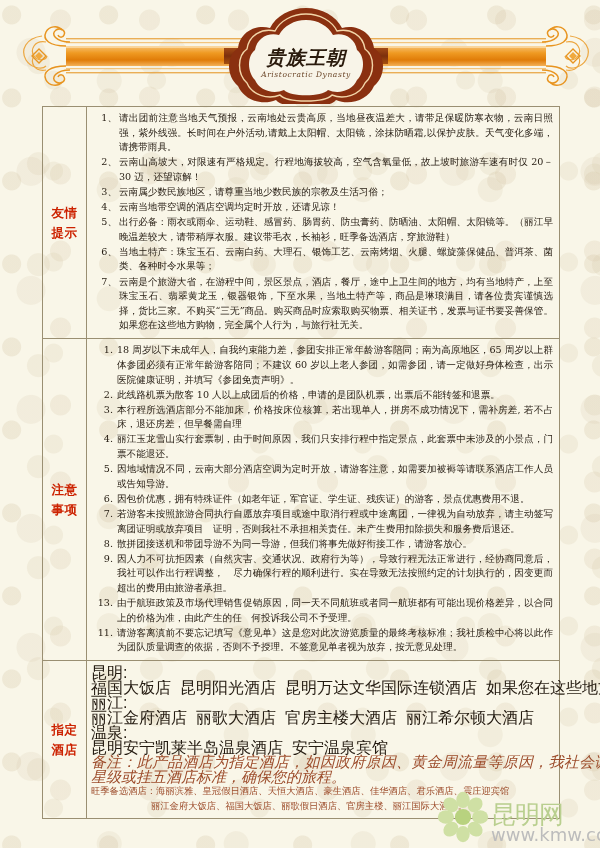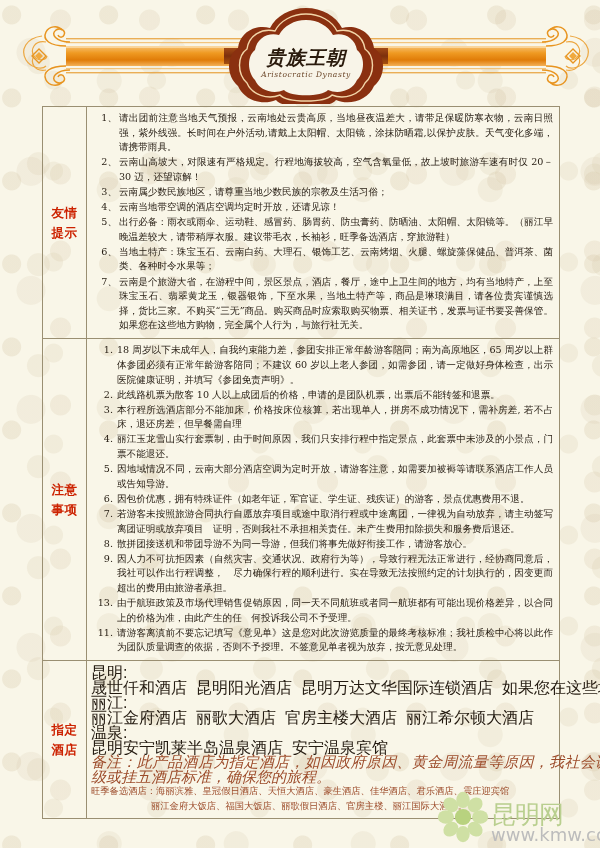--- a/index.html
+++ b/index.html
@@ -391,21 +391,21 @@
     <div class="label-cell">
       <span>指定</span>
       <span>酒店</span>
     </div>
     <div class="content-cell">
       <div class="hotel-rows">
 
         <div class="hotel-row">
           <span class="city">昆明:</span>
           <span class="names">
-            <span class="hname">晟世仟和酒店</span><span class="hname">昆明阳光酒店</span><span class="hname">昆明万达文华国际连锁酒店</span><span class="hname">如果您在这些地方购物</span>
+            <span class="hname">福国大饭店</span><span class="hname">昆明阳光酒店</span><span class="hname">昆明万达文华国际连锁酒店</span><span class="hname">如果您在这些地方购物</span>
           </span>
         </div>
 
         <div class="hotel-row">
           <span class="city">丽江:</span>
           <span class="names">
             <span class="hname">丽江金府酒店</span><span class="hname">丽歌大酒店</span><span class="hname">官房主楼大酒店</span><span class="hname">丽江希尔顿大酒店</span>
           </span>
         </div>
 

